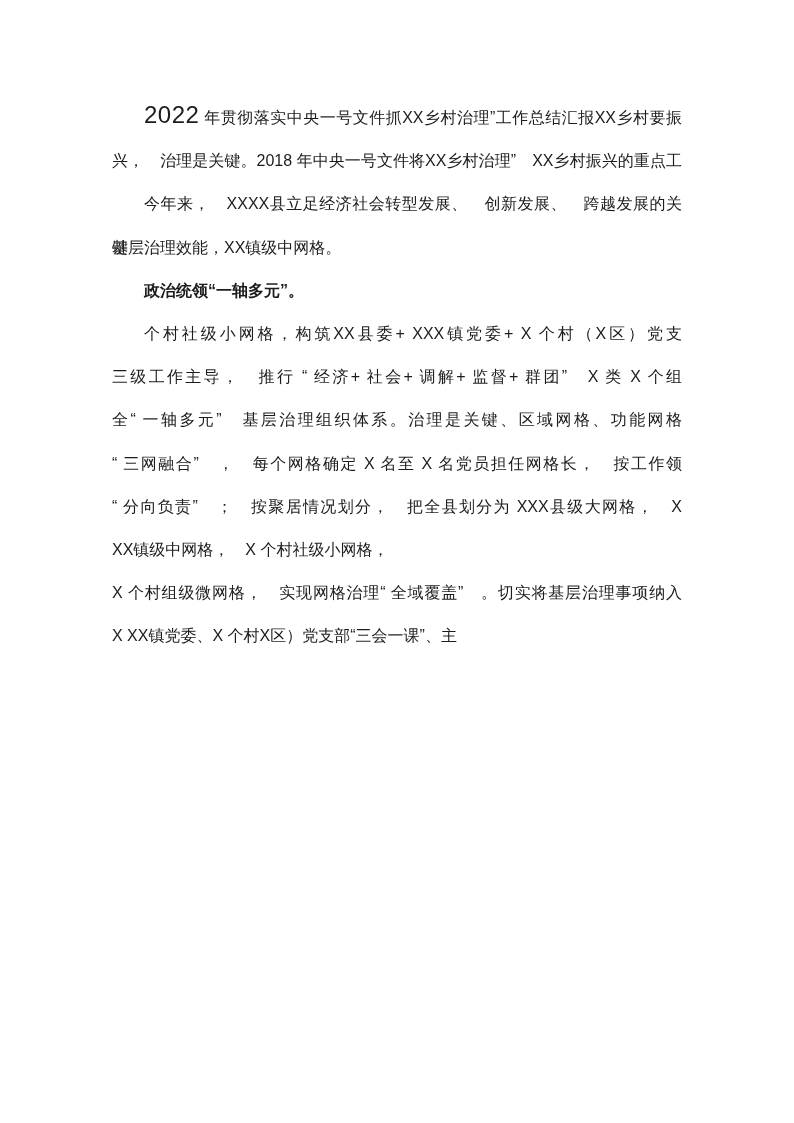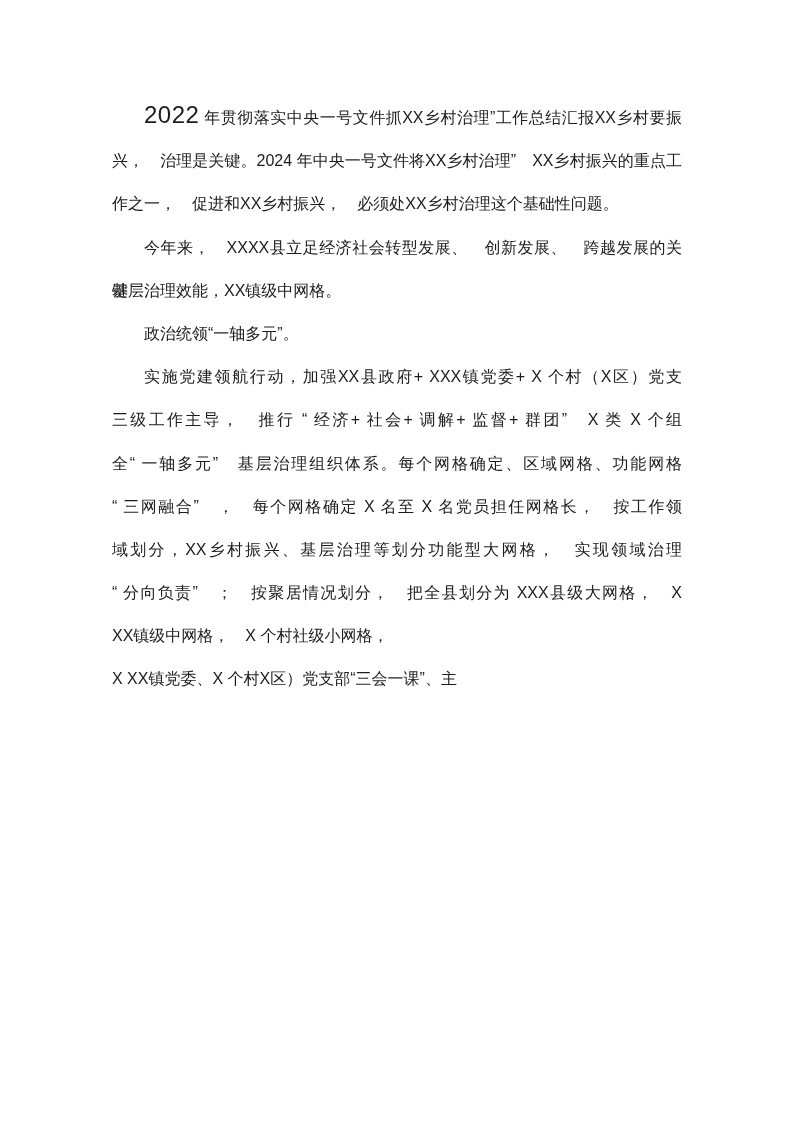--- a/index.html
+++ b/index.html
@@ -33,46 +33,45 @@
     overflow: visible;
   }
   .jfull {
     text-align: justify;
     text-align-last: justify;
   }
   .indent {
     text-indent: 2em;
   }
   .heading {
-    font-weight: 400;
+    font-weight: 700;
   }
   .year {
     font-size: 24px;
     line-height: 1;
     letter-spacing: 0.5px;
   }
 </style>
 </head>
 <body>
 
 <div class="page">
   <div class="content">
 
     <div class="line indent jfull"><span class="year">2022</span><span> 年贯彻落实中央一号文件抓XX乡村治理”工作总结汇报XX乡村要振</span></div>
-    <div class="line jfull">兴，　治理是关键。2024 年中央一号文件将XX乡村治理”　XX乡村振兴的重点工</div>
-    <div class="line">作之一，　促进和XX乡村振兴，　必须处XX乡村治理这个基础性问题。</div>
+    <div class="line jfull">兴，　治理是关键。2018 年中央一号文件将XX乡村治理”　XX乡村振兴的重点工</div>
 
     <div class="line indent jfull">今年来，　XXXX县立足经济社会转型发展、　创新发展、　跨越发展的关键</div>
     <div class="line">基层治理效能，XX镇级中网格。</div>
 
     <div class="line heading indent">政治统领“一轴多元”。</div>
 
-    <div class="line indent jfull">实施党建领航行动，加强XX县政府+ XXX镇党委+ X 个村（X区）党支</div>
+    <div class="line indent jfull">个村社级小网格，构筑XX县委+ XXX镇党委+ X 个村（X区）党支</div>
     <div class="line jfull">三级工作主导，　推行 “ 经济+ 社会+ 调解+ 监督+ 群团”　X 类 X 个组</div>
-    <div class="line jfull">全“ 一轴多元”　基层治理组织体系。每个网格确定、区域网格、功能网格</div>
+    <div class="line jfull">全“ 一轴多元”　基层治理组织体系。治理是关键、区域网格、功能网格</div>
     <div class="line jfull">“ 三网融合”　，　每个网格确定 X 名至 X 名党员担任网格长，　按工作领</div>
-    <div class="line jfull">域划分，XX乡村振兴、基层治理等划分功能型大网格，　实现领域治理</div>
     <div class="line jfull">“ 分向负责”　；　按聚居情况划分，　把全县划分为 XXX县级大网格，　X</div>
     <div class="line">XX镇级中网格，　X 个村社级小网格，</div>
+    <div class="line jfull">X 个村组级微网格，　实现网格治理“ 全域覆盖”　。切实将基层治理事项纳入</div>
     <div class="line">X XX镇党委、X 个村X区）党支部“三会一课”、主</div>
 
   </div>
 </div>
 
 </body></html>

